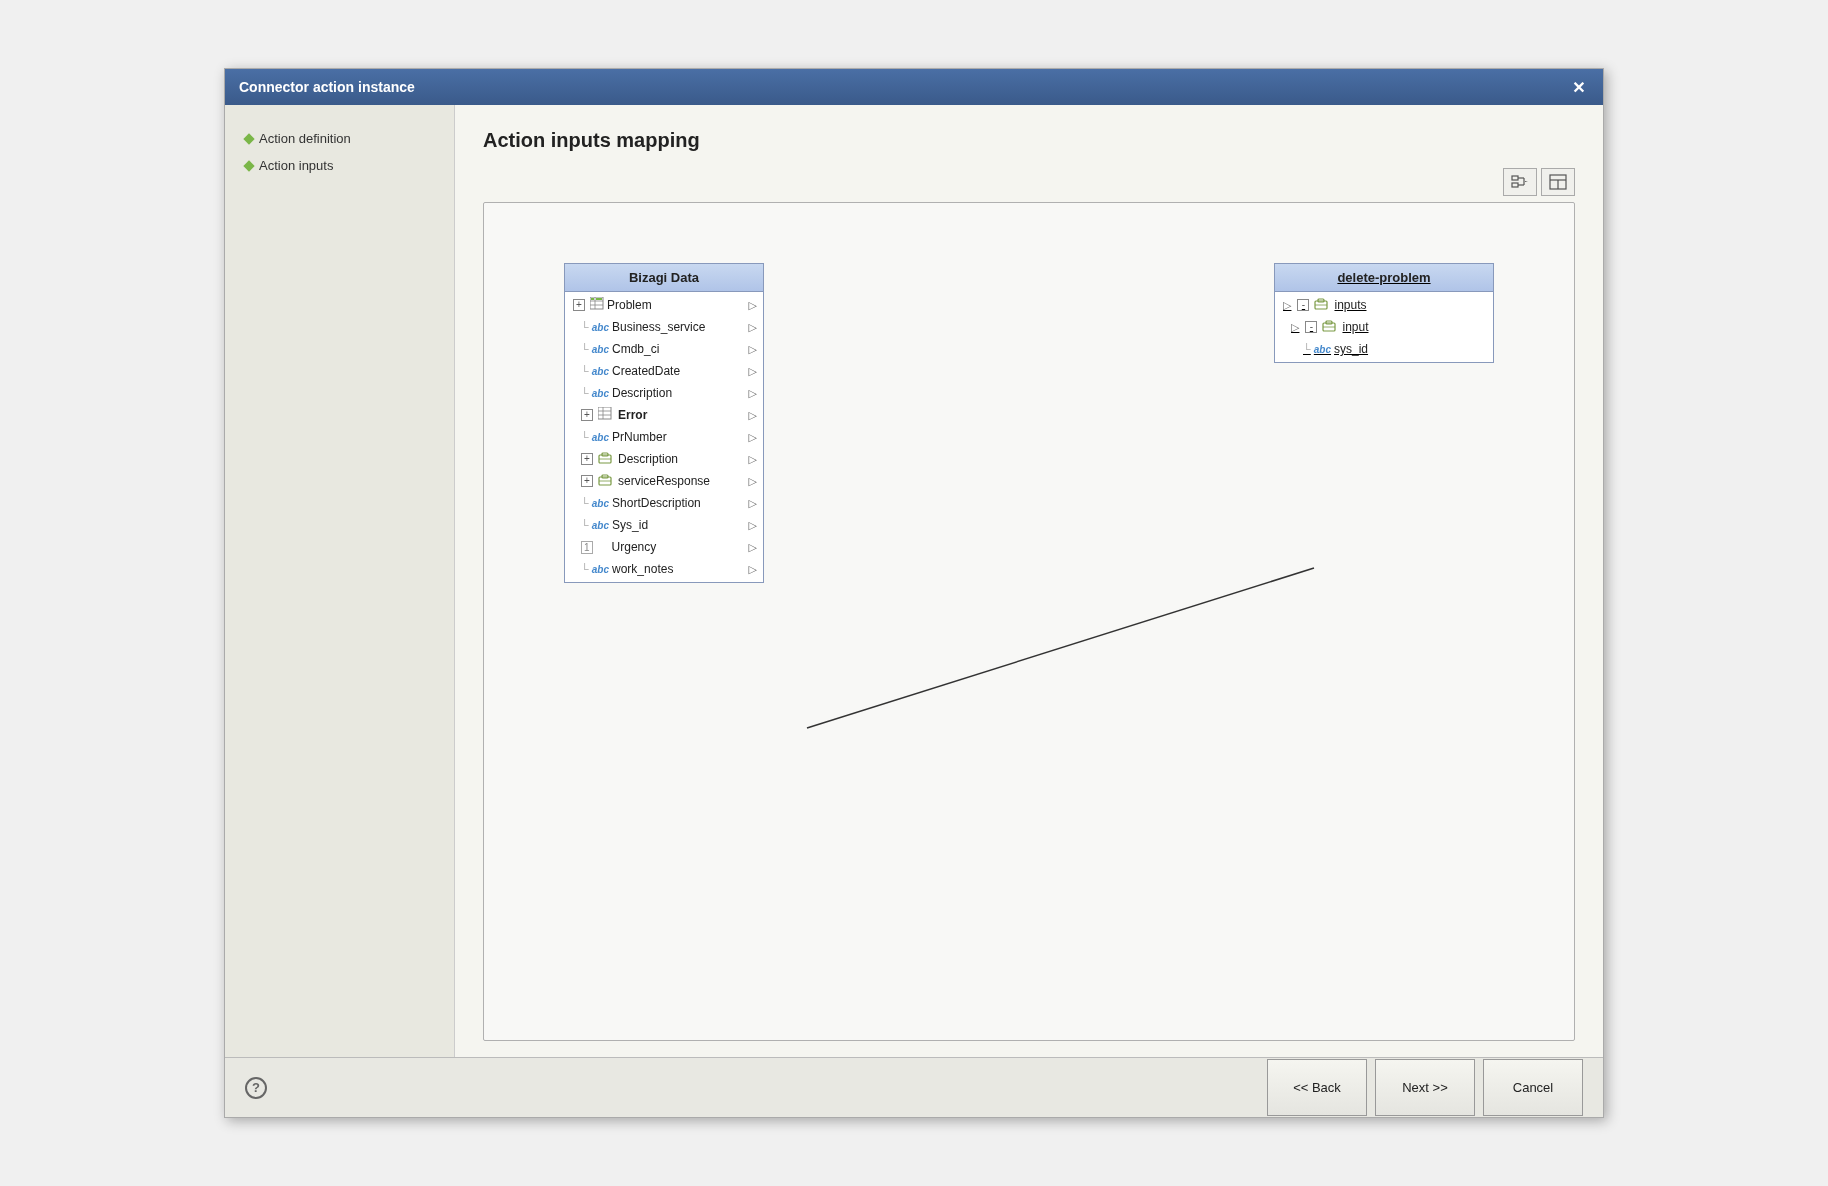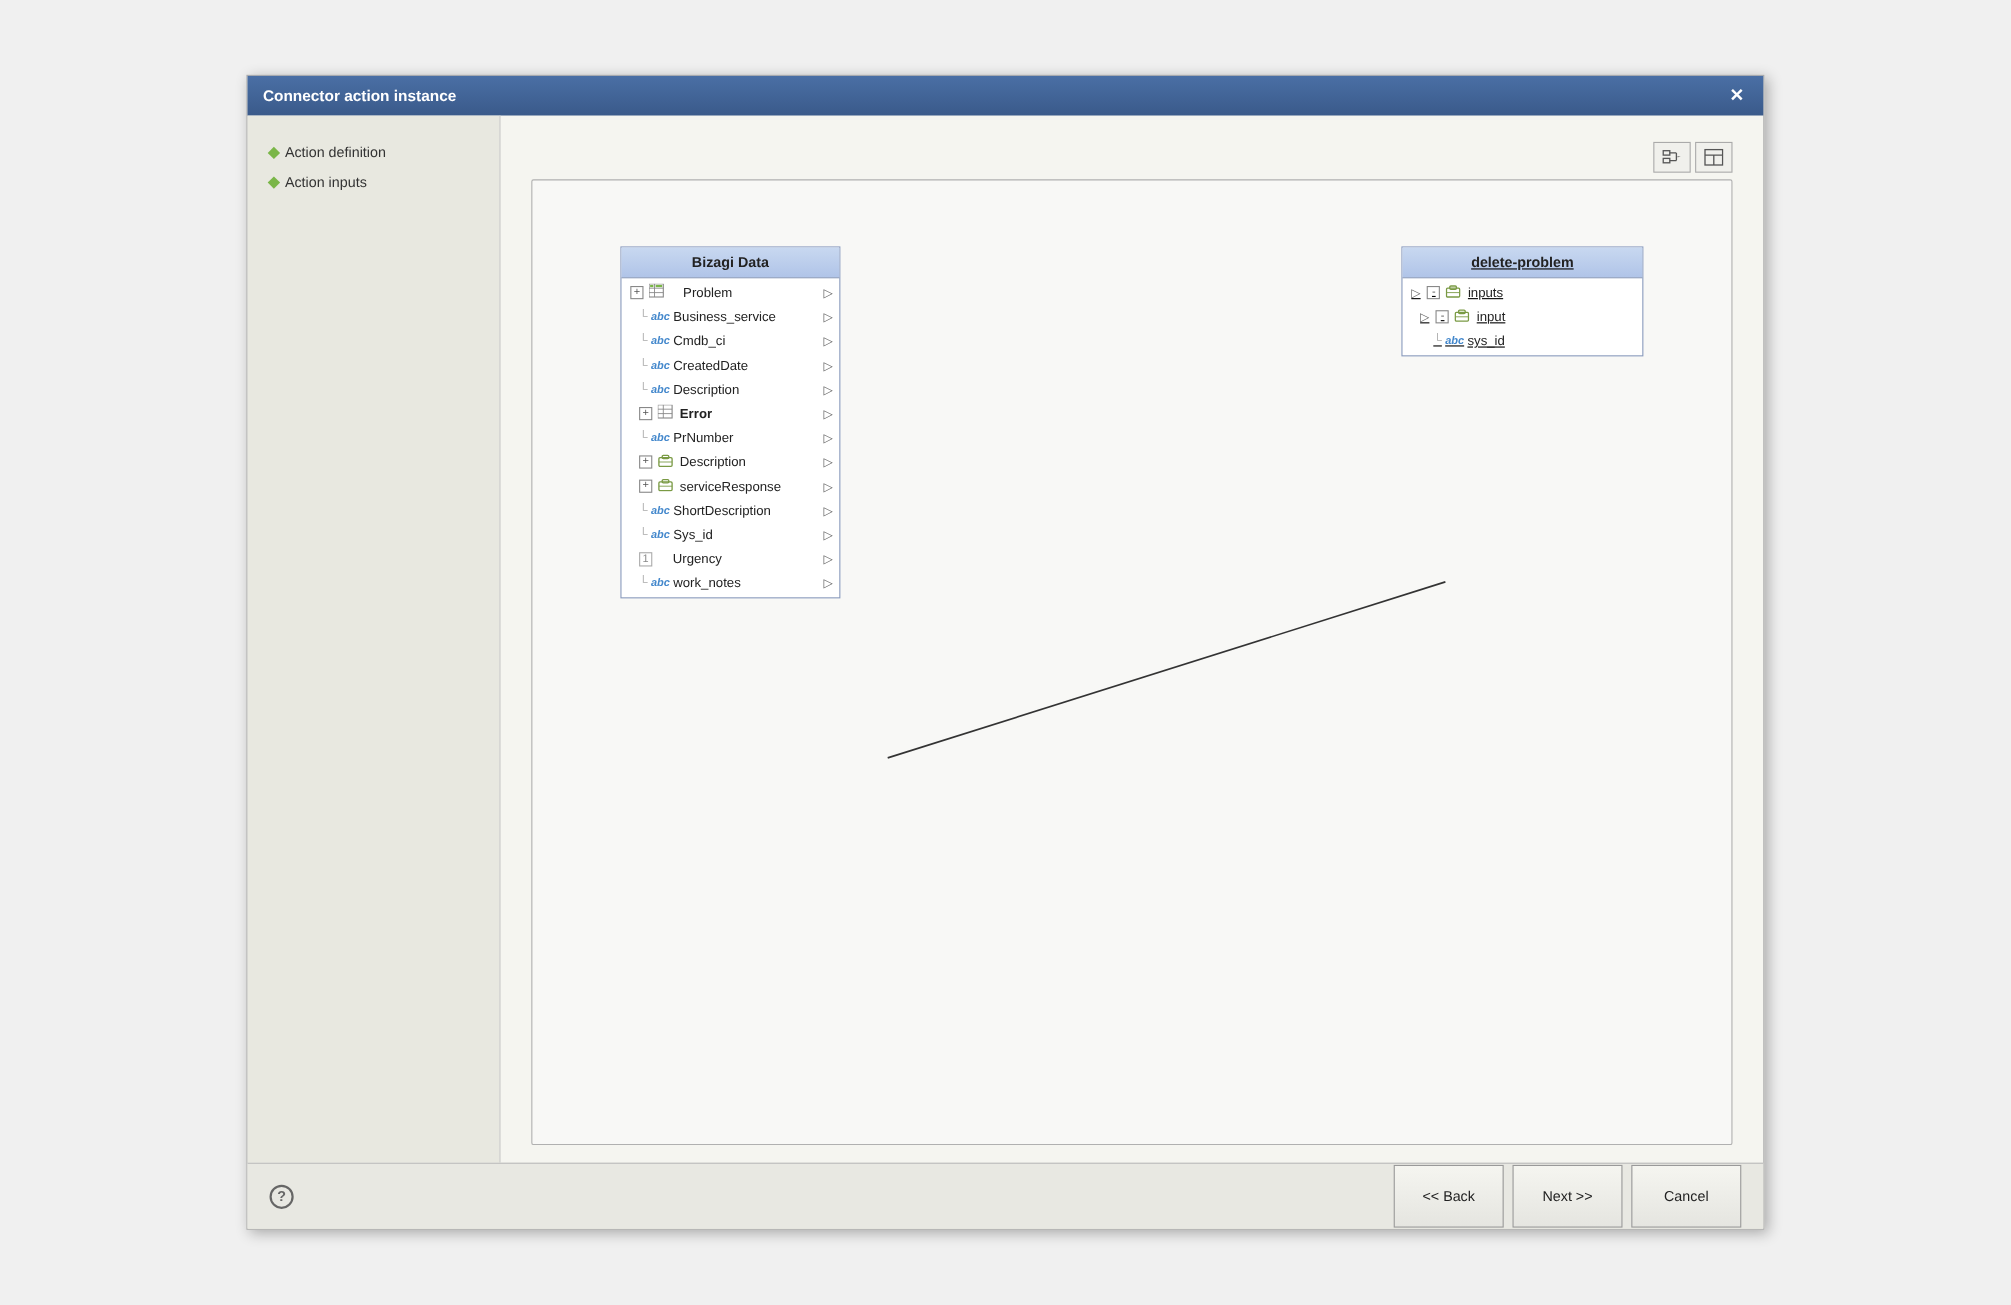--- a/index.html
+++ b/index.html
@@ -257,20 +257,21 @@
         <span class="diamond"></span>
         <span>Action definition</span>
       </div>
       <div class="sidebar-item">
         <span class="diamond"></span>
         <span>Action inputs</span>
       </div>
     </div>
 
     <div class="main-content">
+      <div class="main-title">Action inputs mapping</div>
 
       <div class="toolbar-row">
         <button class="toolbar-btn">
           <svg width="18" height="16" viewBox="0 0 18 16">
             <rect x="1" y="2" width="6" height="4" fill="none" stroke="#555" stroke-width="1.2"></rect>
             <rect x="1" y="9" width="6" height="4" fill="none" stroke="#555" stroke-width="1.2"></rect>
             <line x1="7" y1="4" x2="13" y2="4" stroke="#555" stroke-width="1.2"></line>
             <line x1="7" y1="11" x2="13" y2="11" stroke="#555" stroke-width="1.2"></line>
             <line x1="13" y1="4" x2="13" y2="11" stroke="#555" stroke-width="1.2"></line>
             <polygon points="14,7 17,7.5 14,8" fill="#555"></polygon>
@@ -301,21 +302,21 @@
               <span style="margin-left:2px;">
                 <svg width="14" height="13" viewBox="0 0 14 13">
                   <rect x="0" y="0" width="13" height="12" fill="none" stroke="#888" stroke-width="1"></rect>
                   <line x1="0" y1="4" x2="13" y2="4" stroke="#888" stroke-width="0.8"></line>
                   <line x1="0" y1="8" x2="13" y2="8" stroke="#888" stroke-width="0.8"></line>
                   <line x1="5" y1="0" x2="5" y2="12" stroke="#888" stroke-width="0.8"></line>
                   <rect x="1" y="1" width="3" height="2" fill="#7ab648"></rect>
                   <rect x="6" y="1" width="6" height="2" fill="#7ab648"></rect>
                 </svg>
               </span>
-              <span class="row-label" style="margin-left:14px;">Problem</span>
+              <span class="row-label" style="margin-left:0;">Problem</span>
               <span class="arrow-icon">▷</span>
             </div>
 
             <div class="table-row indent1">
               <span class="tree-line">└</span>
               <span class="icon-abc">abc</span>
               <span class="row-label">Business_service</span>
               <span class="arrow-icon">▷</span>
             </div>
 

